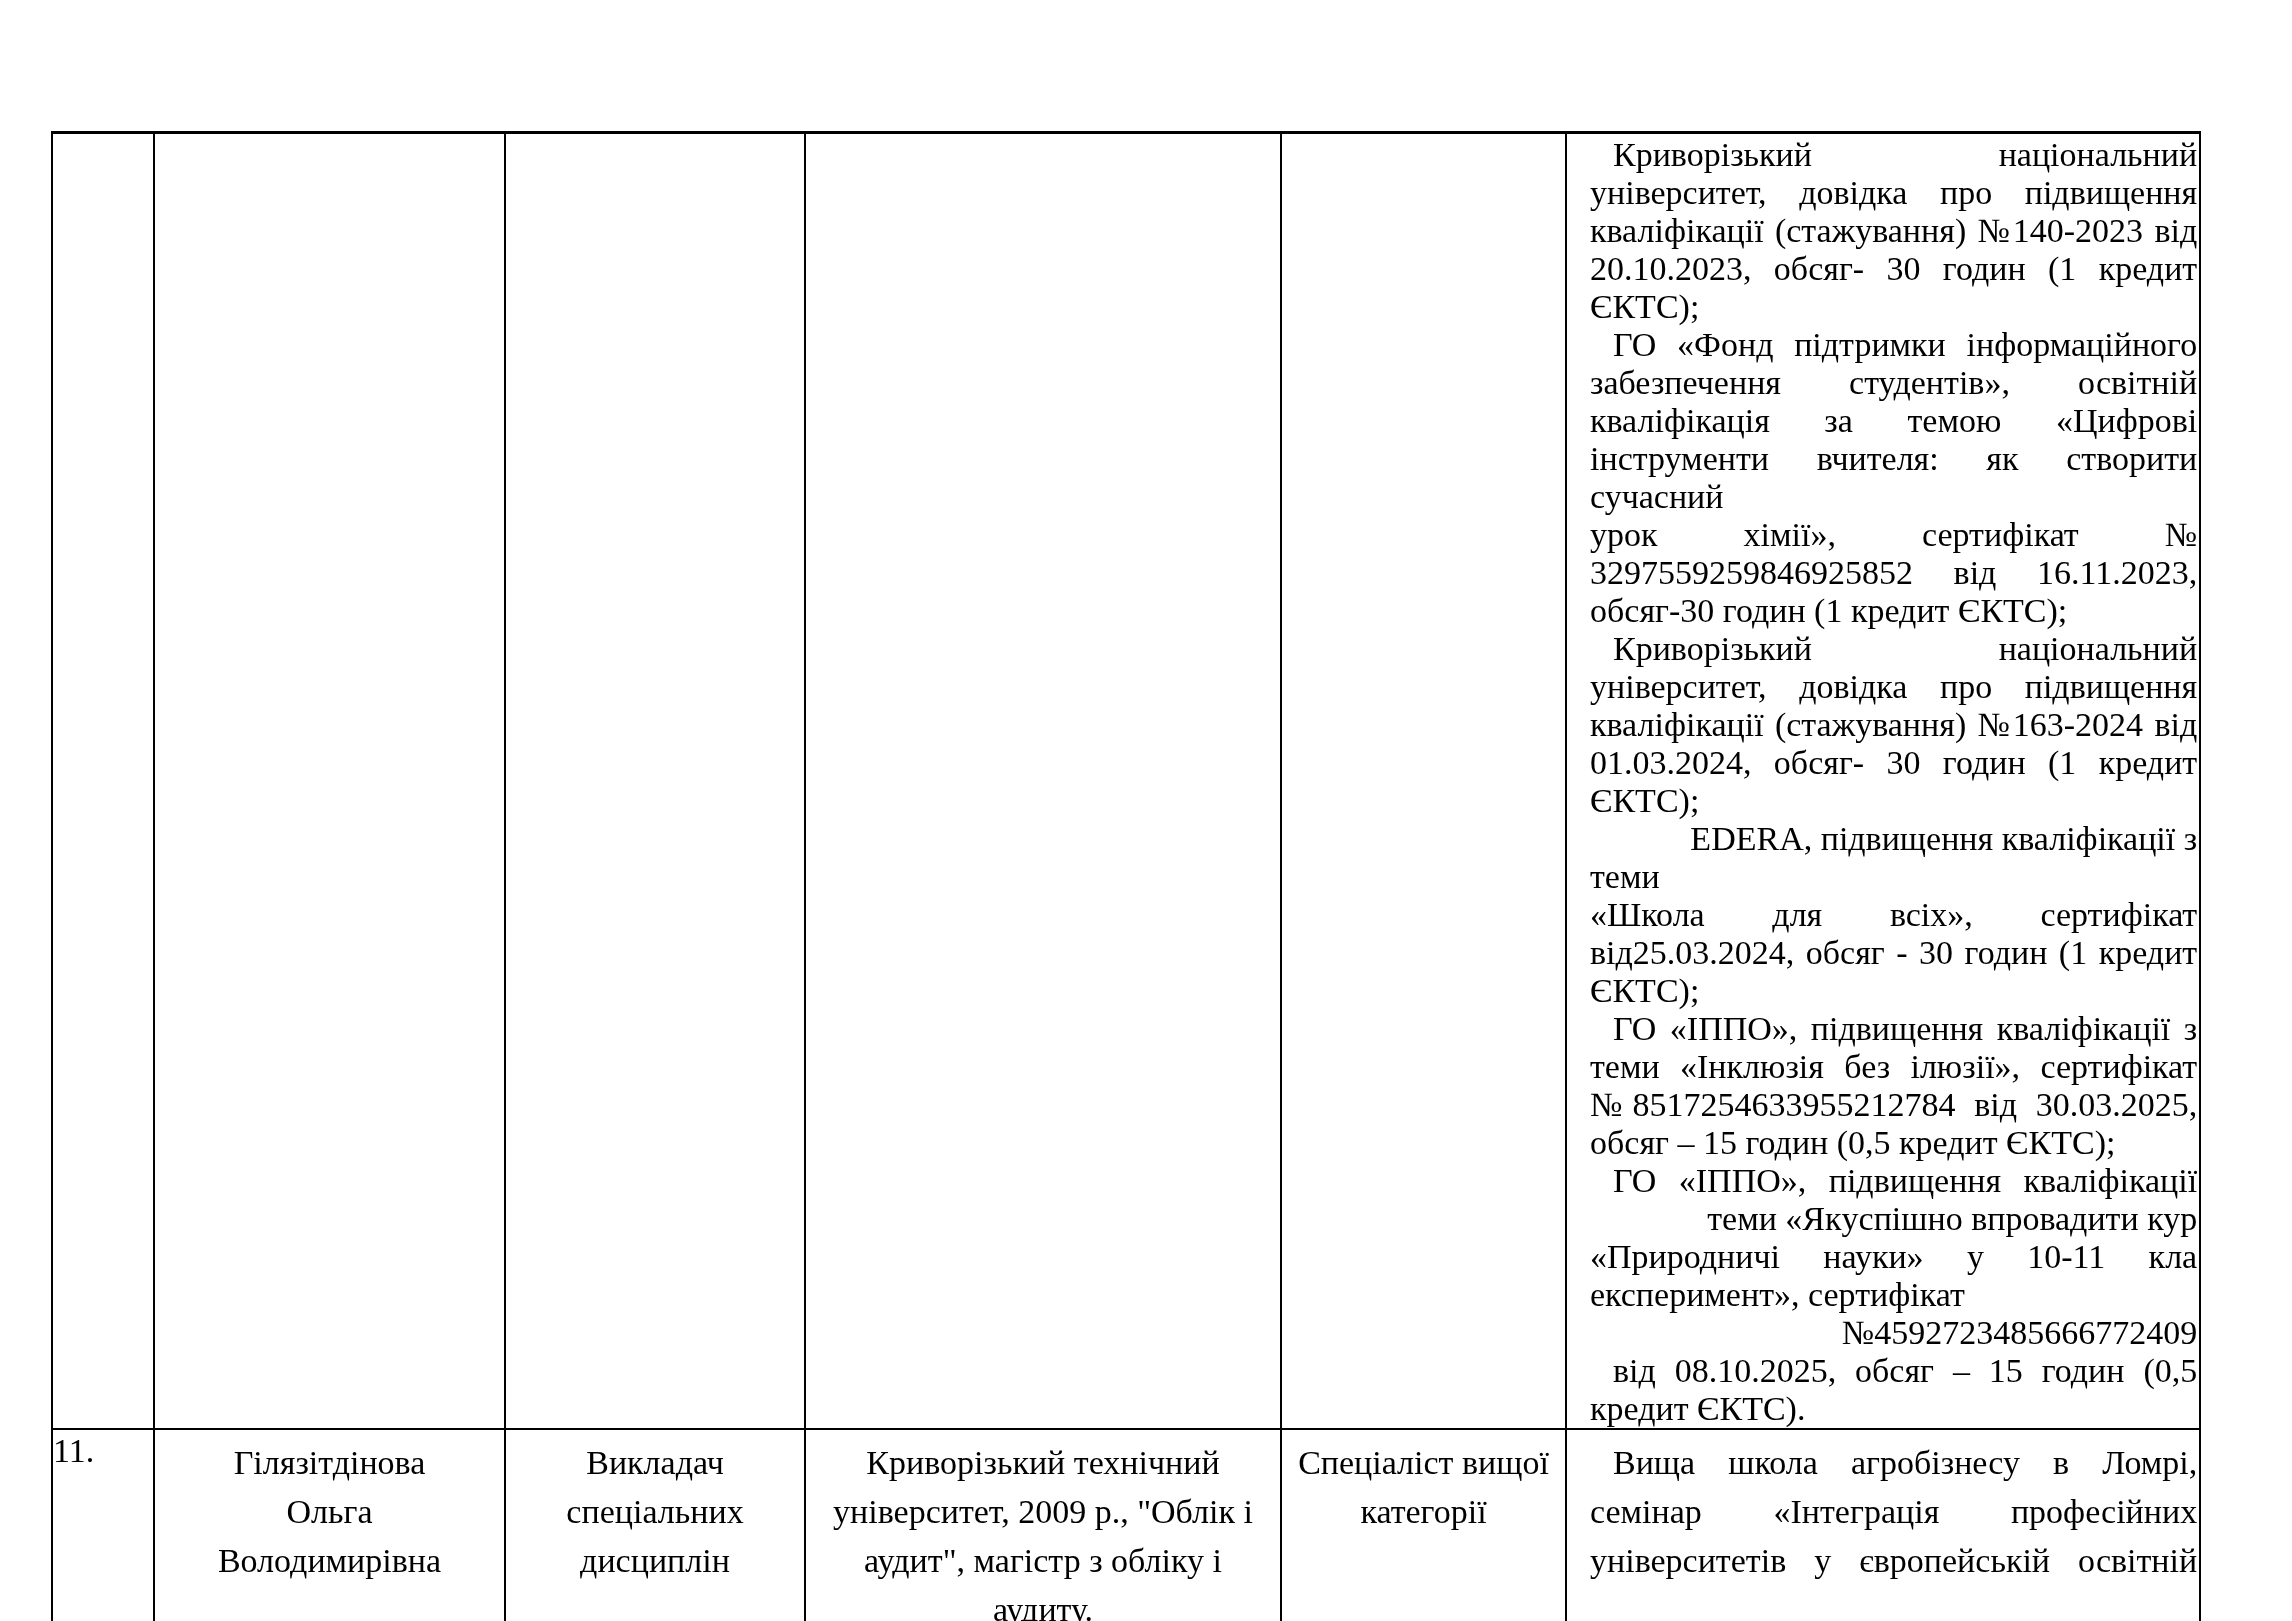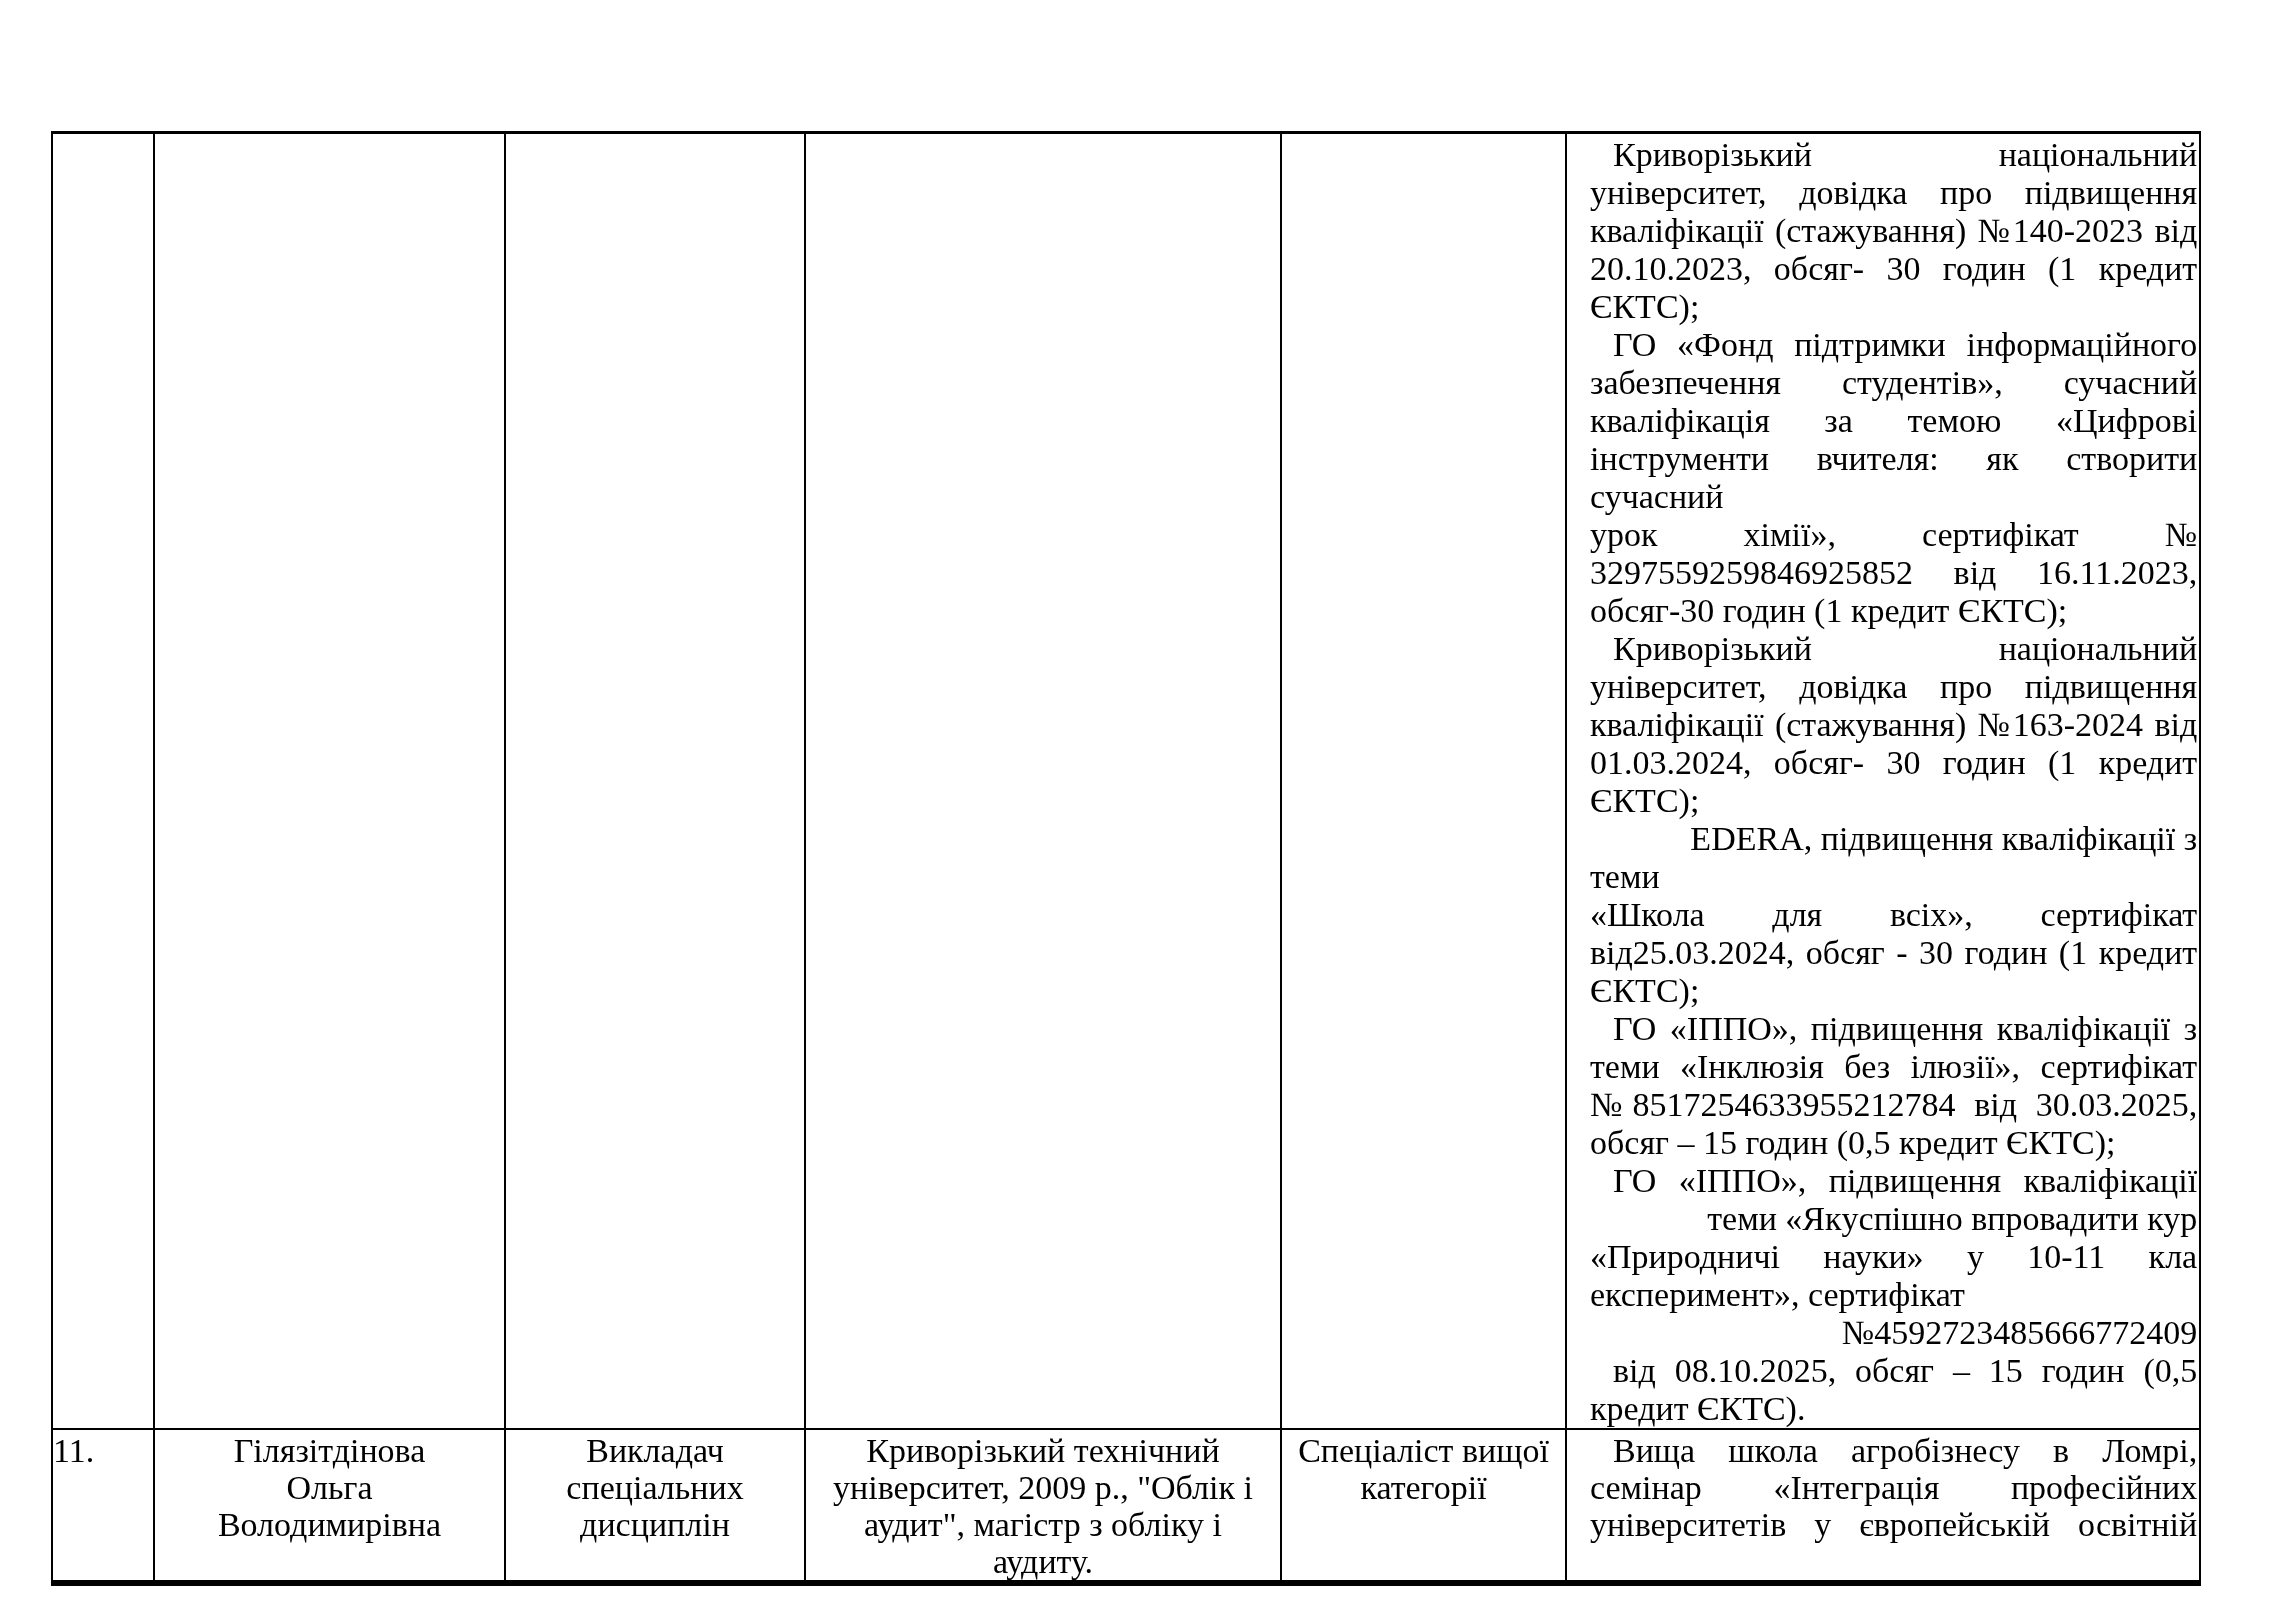--- a/index.html
+++ b/index.html
@@ -25,21 +25,21 @@
   }
   td{
     border:2.7px solid #000;
     vertical-align:top;
     padding:0;
     overflow:hidden;
   }
   tr.r-cont td{height:1203px;}
   tr.r-11 td{height:143px;}
   .ln{font-size:34px;line-height:38px;}
-  .r-11 .ln{line-height:37px;}
+  .r-11 .ln{line-height:37px;margin-top:12px;}
   .j{text-align:justify;text-align-last:justify;}
   .l{text-align:left;}
   .c{text-align:center;}
   .ind{text-indent:23px;text-align:right;}
   .split{display:flex;justify-content:flex-end;}
   .dev{padding:1.8px 1.8px 0 23px;}
   .cwrap{padding-top:1.8px;}
   .num{padding-top:1.8px;font-size:34px;line-height:37px;}
 </style>
 </head>
@@ -63,21 +63,21 @@
       <td></td>
       <td></td>
       <td>
         <div class="dev">
               <div class="ln j ind">Криворізький національний</div>
               <div class="ln j">університет, довідка про підвищення</div>
               <div class="ln j">кваліфікації (стажування) №140-2023 від</div>
               <div class="ln j">20.10.2023, обсяг- 30 годин (1 кредит</div>
               <div class="ln l">ЄКТС);</div>
               <div class="ln j ind">ГО «Фонд підтримки інформаційного</div>
-              <div class="ln j">забезпечення студентів», сучасний</div>
+              <div class="ln j">забезпечення студентів», освітній</div>
               <div class="ln j">кваліфікація за темою «Цифрові</div>
               <div class="ln j">інструменти вчителя: як створити сучасний</div>
               <div class="ln j">урок хімії», сертифікат №</div>
               <div class="ln j">3297559259846925852 від 16.11.2023,</div>
               <div class="ln l">обсяг-30 годин (1 кредит ЄКТС);</div>
               <div class="ln j ind">Криворізький національний</div>
               <div class="ln j">університет, довідка про підвищення</div>
               <div class="ln j">кваліфікації (стажування) №163-2024 від</div>
               <div class="ln j">01.03.2024, обсяг- 30 годин (1 кредит</div>
               <div class="ln l">ЄКТС);</div>

